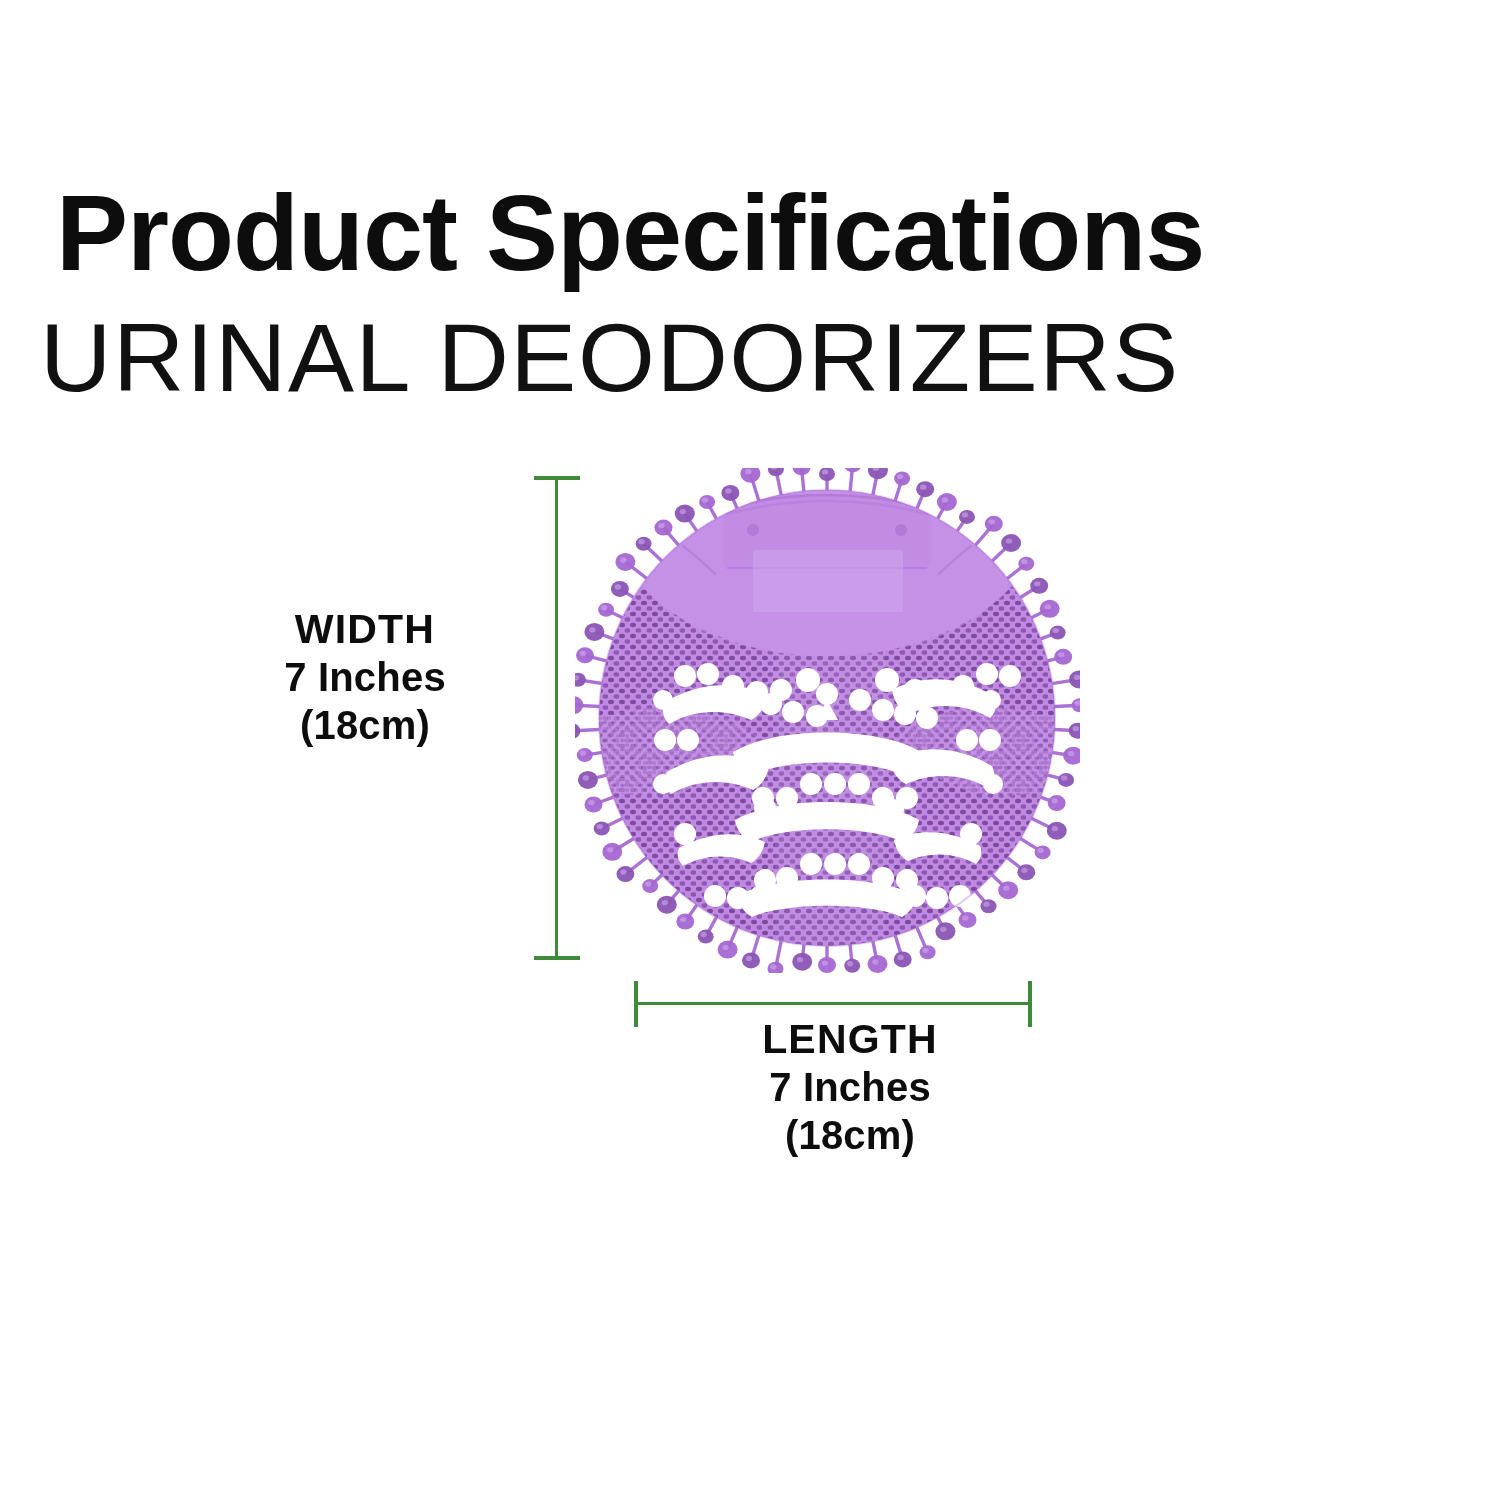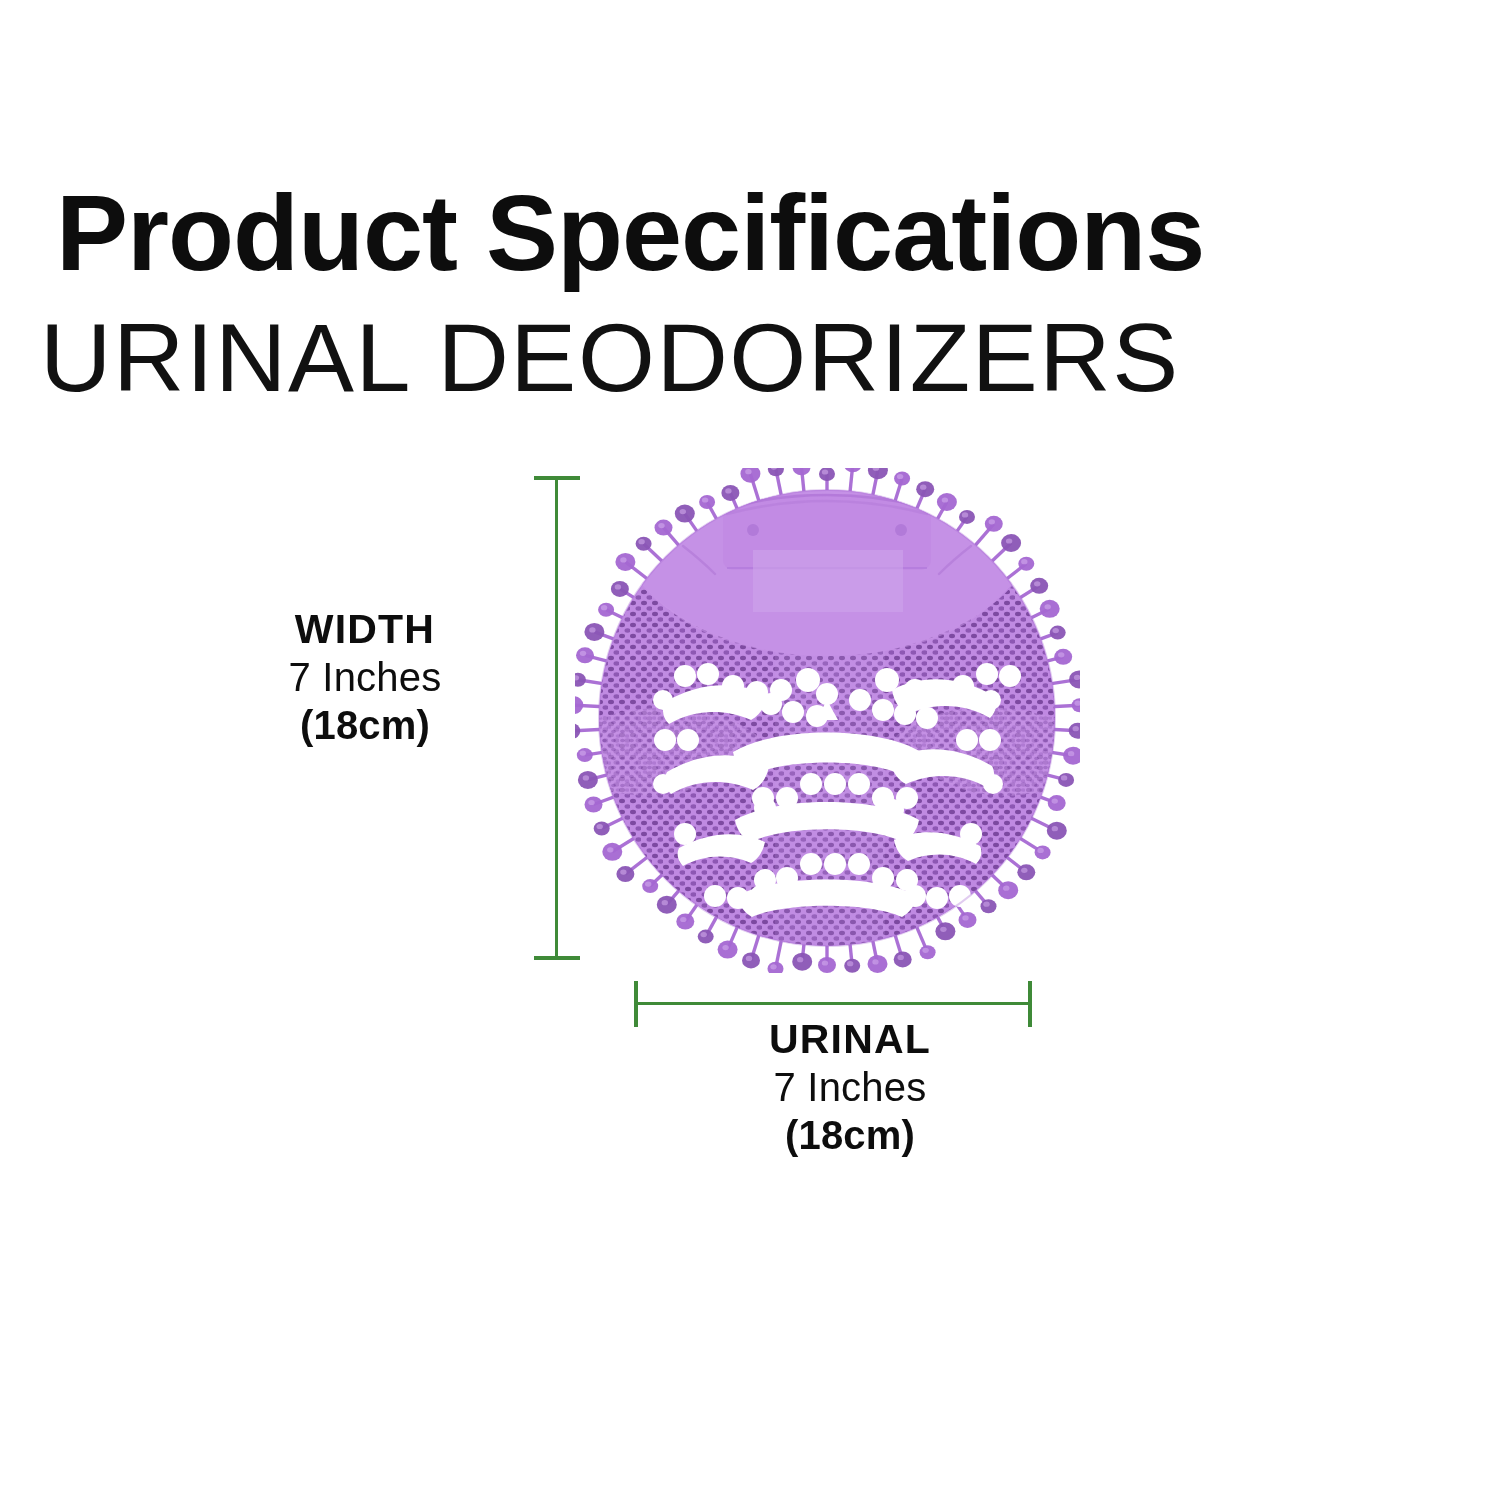--- a/index.html
+++ b/index.html
@@ -58,21 +58,21 @@
     color: #0d0d0d;
   }
   .dim-label .dim-name {
     font-weight: 700;
     font-size: 41px;
     letter-spacing: 1.2px;
     line-height: 1.18;
     display: block;
   }
   .dim-label .dim-val {
-    font-weight: 400;
+    font-weight: 700;
     font-size: 40px;
     line-height: 1.2;
     letter-spacing: 0.2px;
     display: block;
   }
   .dim-label .dim-metric {
     font-weight: 700;
     font-size: 40px;
     line-height: 1.2;
     letter-spacing: 0.2px;
@@ -155,21 +155,21 @@
   <div class="guide-h"></div>
   <div class="cap-v" id="cap-right"></div>
 
   <div class="dim-label" id="length-label">
     <span class="dim-name">WIDTH</span>
     <span class="dim-val">7 Inches</span>
     <span class="dim-metric">(18cm)</span>
   </div>
 
   <div class="dim-label" id="width-label">
-    <span class="dim-name">URINAL</span>
+    <span class="dim-name">LENGTH</span>
     <span class="dim-val">7 Inches</span>
     <span class="dim-metric">(18cm)</span>
   </div>
 
   <div id="product-figure">
     <svg viewBox="0 0 505 505" xmlns="http://www.w3.org/2000/svg" aria-hidden="true">
       <defs>
         <radialGradient id="bodyGrad" cx="45%" cy="38%" r="72%">
           <stop offset="0%" stop-color="#ceA0ec"></stop>
           <stop offset="55%" stop-color="#c38ee4"></stop>

